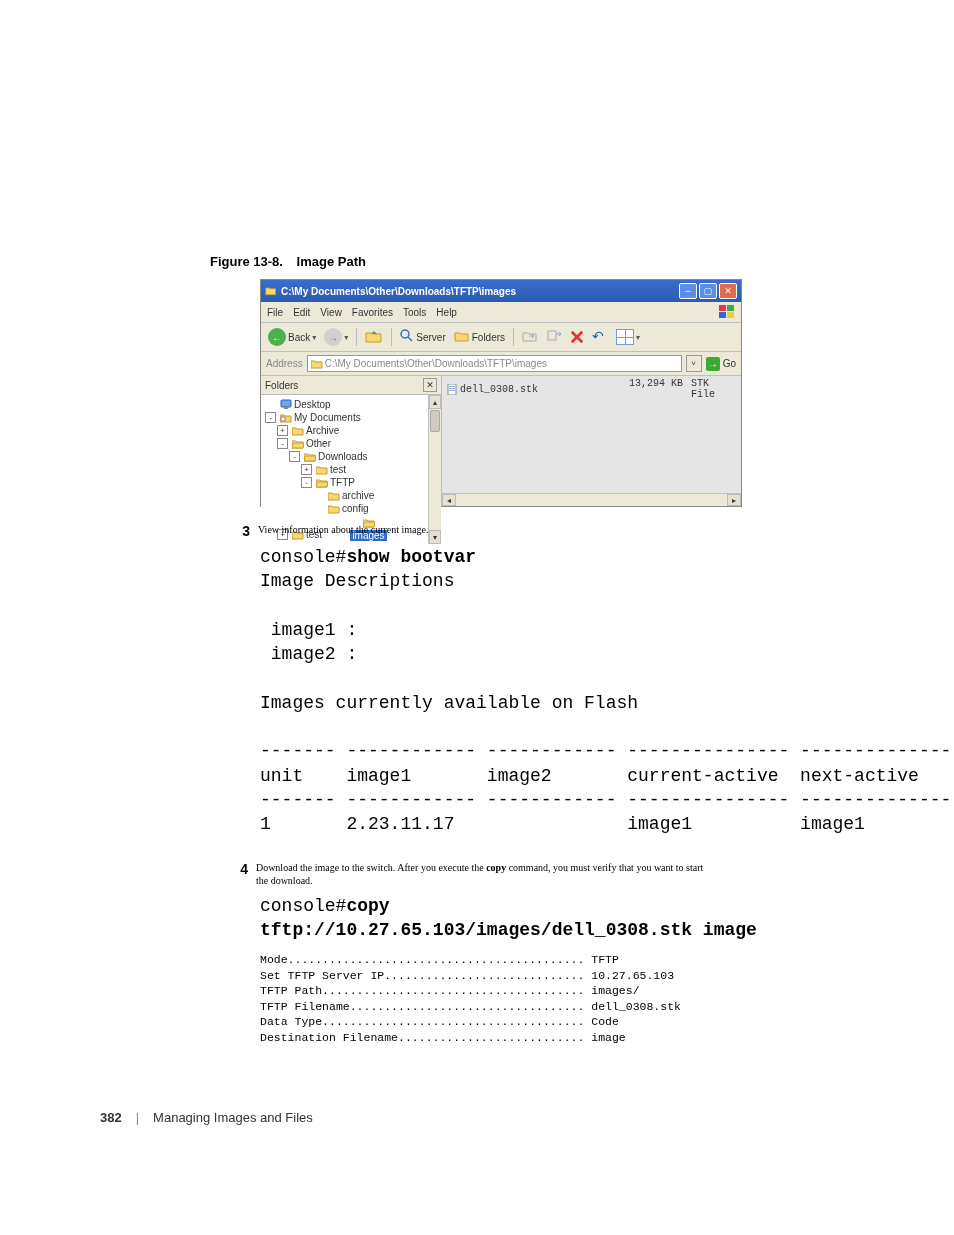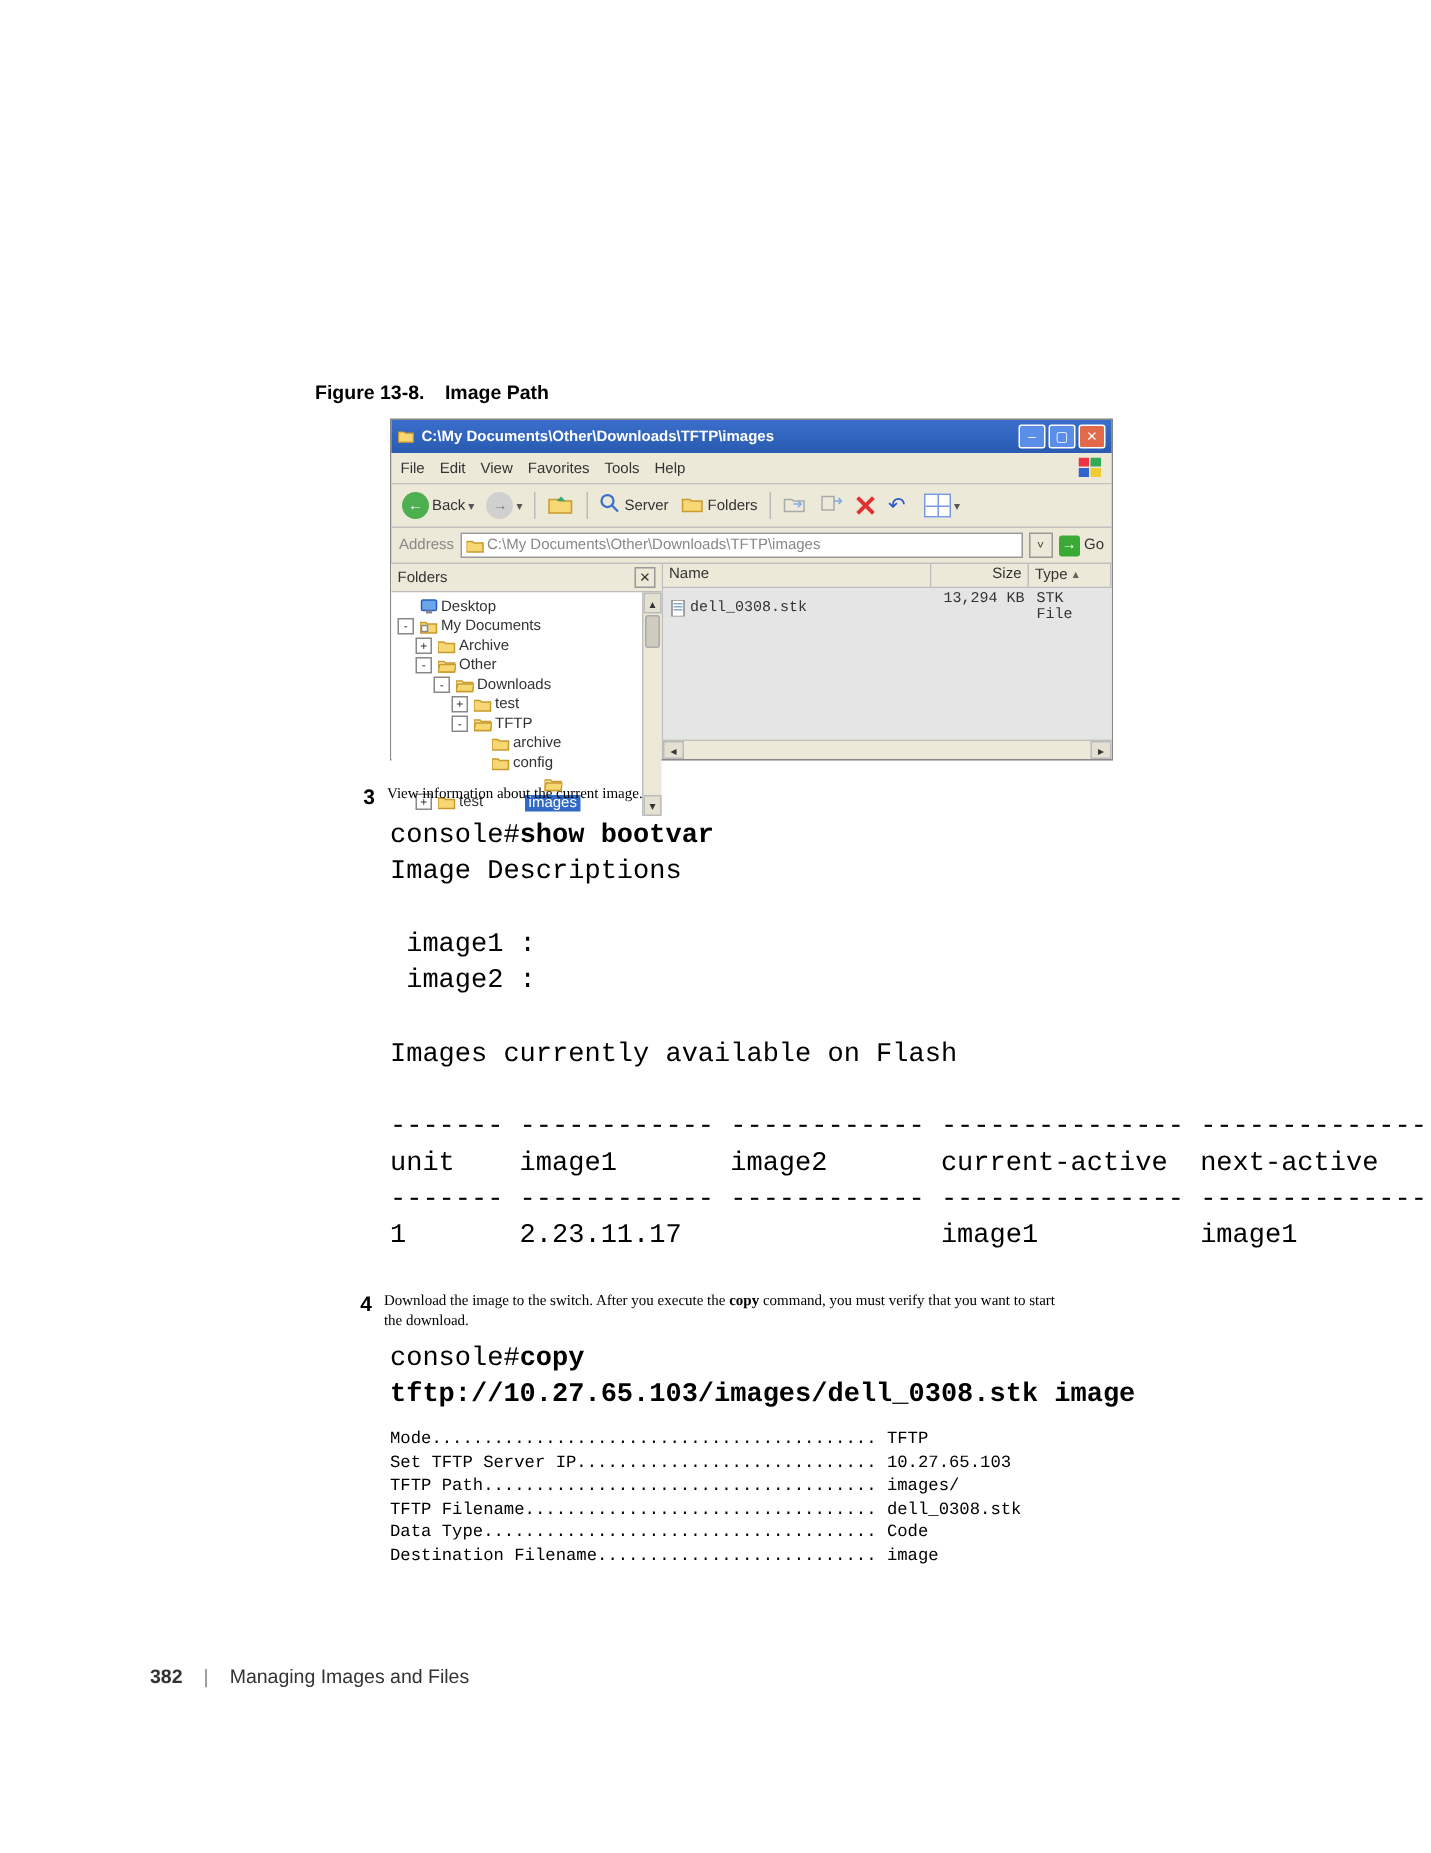--- a/index.html
+++ b/index.html
@@ -462,28 +462,20 @@
           <div class="lp-scroll">
             <div class="arr">▴</div>
             <div class="thumb"></div>
             <div style="flex:1"></div>
             <div class="arr">▾</div>
           </div>
         </div>
       </div>
 
       <div class="right-pane">
-        <div class="rp-header">
-          <div class="rp-col name">Name</div>
-          <div class="rp-col size">Size</div>
-          <div class="rp-col type">
-            <span>Type</span>
-            <span style="font-size:7px; color:#666;">▲</span>
-          </div>
-        </div>
         <div class="rp-body" id="rows">
             <div class="rp-row">
               <div class="c-name">
                 <span class="ico file">
                   <svg viewBox="0 0 12 11">
                     <rect x="2" y="0" width="8" height="11" fill="#fff" stroke="#888"></rect>
                     <rect x="3" y="2" width="6" height="1" fill="#8ac"></rect>
                     <rect x="3" y="4" width="6" height="1" fill="#8ac"></rect>
                     <rect x="3" y="6" width="6" height="1" fill="#8ac"></rect>
                   </svg>

